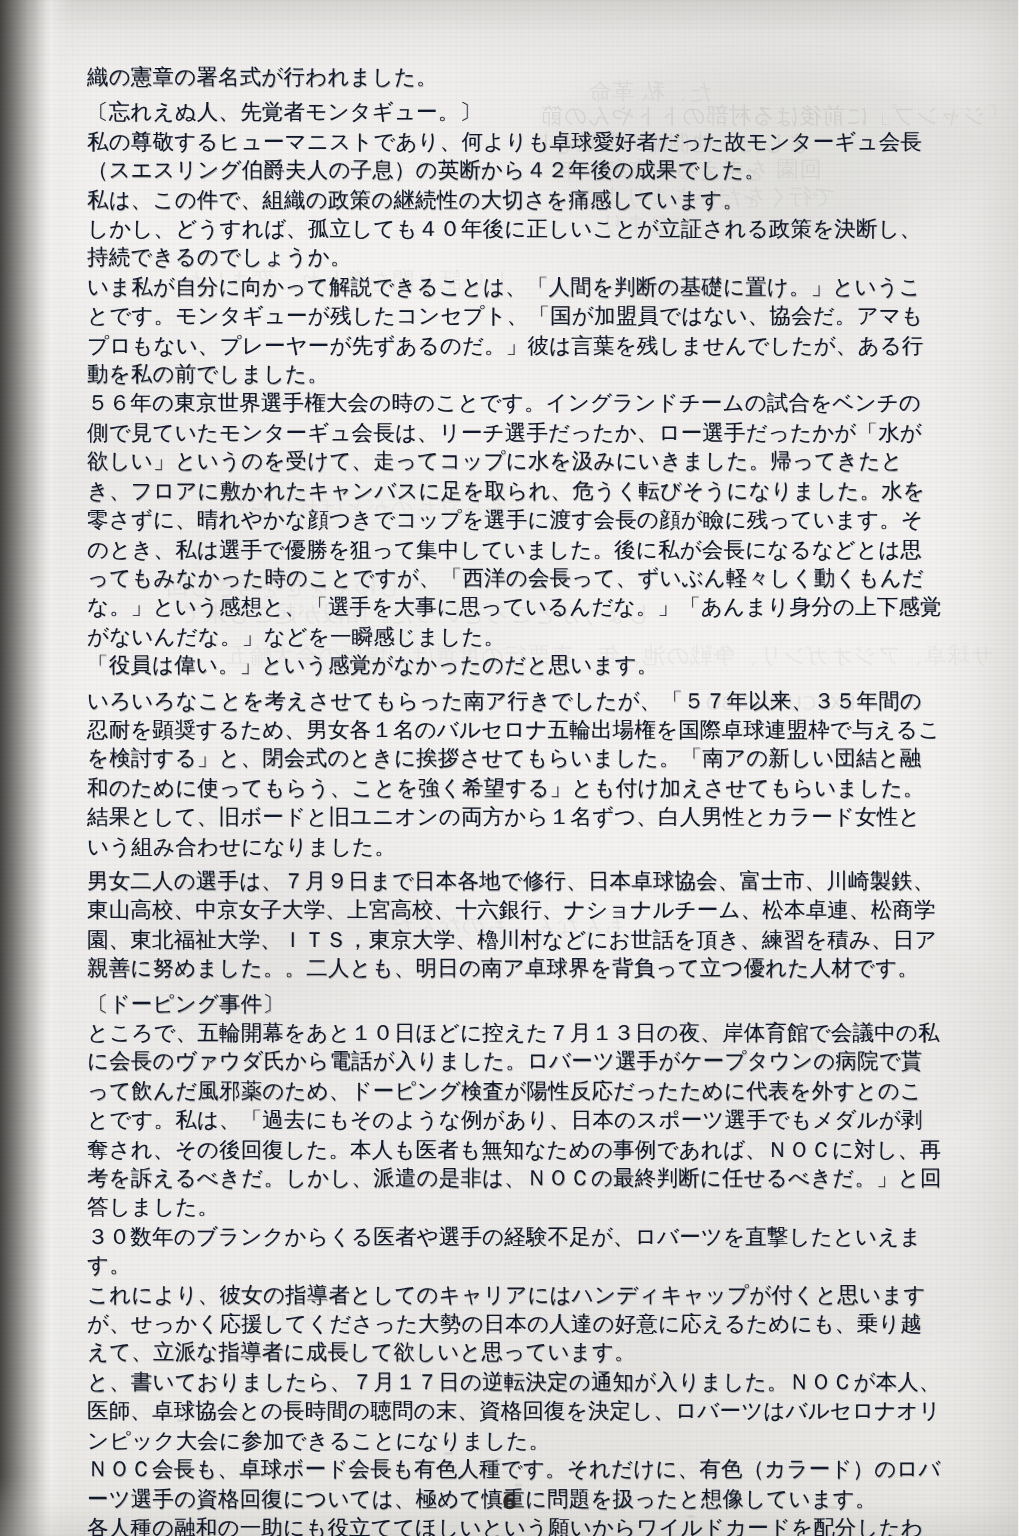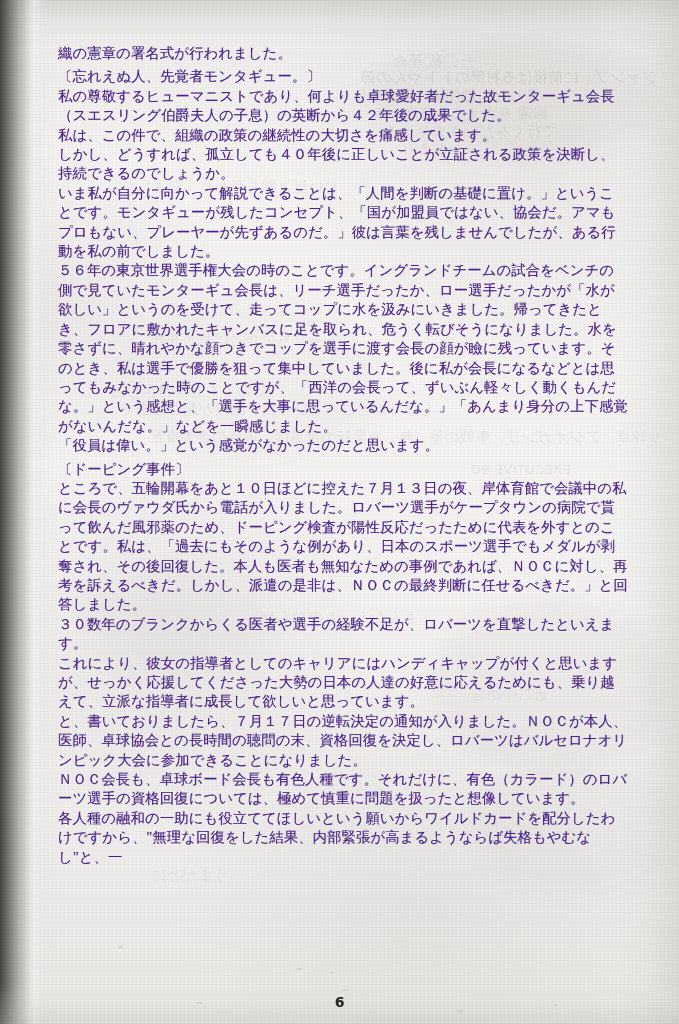--- a/index.html
+++ b/index.html
@@ -115,22 +115,22 @@
   
   .text-layer {
     position: absolute;
     left: 58px;
     top: 44px;
     width: 570px;
     z-index: 5;
   }
   .para {
     margin: 0;
-    color: #4c1d95;
-    font-family: Liberation Serif, serif;
+    color: #0f172a;
+    font-family: Liberation Mono, monospace;
     font-size: 14.3px;
     line-height: 19.4px;
     letter-spacing: 0.15px;
     white-space: pre-wrap;
     word-break: break-all;
     text-shadow: 0.35px 0.35px 0.45px rgba(40,38,36,0.42);
   }
   .para.gap-sm { margin-top: 4px; }
   .para.gap-none { margin-top: 0; }
 
@@ -207,20 +207,23 @@
 
   <div class="text-layer" id="text-layer">
       <p class="para gap-none">織の憲章の署名式が行われました。</p>
       <p class="para gap-sm">〔忘れえぬ人、先覚者モンタギュー。〕
 私の尊敬するヒューマニストであり、何よりも卓球愛好者だった故モンターギュ会長（スエスリング伯爵夫人の子息）の英断から４２年後の成果でした。
 私は、この件で、組織の政策の継続性の大切さを痛感しています。
 しかし、どうすれば、孤立しても４０年後に正しいことが立証される政策を決断し、持続できるのでしょうか。
 いま私が自分に向かって解説できることは、「人間を判断の基礎に置け。」ということです。モンタギューが残したコンセプト、「国が加盟員ではない、協会だ。アマもプロもない、プレーヤーが先ずあるのだ。」彼は言葉を残しませんでしたが、ある行動を私の前でしました。
 ５６年の東京世界選手権大会の時のことです。イングランドチームの試合をベンチの側で見ていたモンターギュ会長は、リーチ選手だったか、ロー選手だったかが「水が欲しい」というのを受けて、走ってコップに水を汲みにいきました。帰ってきたとき、フロアに敷かれたキャンバスに足を取られ、危うく転びそうになりました。水を零さずに、晴れやかな顔つきでコップを選手に渡す会長の顔が瞼に残っています。そのとき、私は選手で優勝を狙って集中していました。後に私が会長になるなどとは思ってもみなかった時のことですが、「西洋の会長って、ずいぶん軽々しく動くもんだな。」という感想と、「選手を大事に思っているんだな。」「あんまり身分の上下感覚がないんだな。」などを一瞬感じました。
 「役員は偉い。」という感覚がなかったのだと思います。</p>
+      <p class="para gap-sm">いろいろなことを考えさせてもらった南ア行きでしたが、「５７年以来、３５年間の忍耐を顕奨するため、男女各１名のバルセロナ五輪出場権を国際卓球連盟枠で与えるこを検討する」と、閉会式のときに挨拶させてもらいました。「南アの新しい団結と融和のために使ってもらう、ことを強く希望する」とも付け加えさせてもらいました。
+結果として、旧ボードと旧ユニオンの両方から１名ずつ、白人男性とカラード女性という組み合わせになりました。</p>
+      <p class="para gap-sm">男女二人の選手は、７月９日まで日本各地で修行、日本卓球協会、富士市、川崎製鉄、東山高校、中京女子大学、上宮高校、十六銀行、ナショナルチーム、松本卓連、松商学園、東北福祉大学、ＩＴＳ，東京大学、櫓川村などにお世話を頂き、練習を積み、日ア親善に努めました。。二人とも、明日の南ア卓球界を背負って立つ優れた人材です。</p>
       <p class="para gap-sm">〔ドーピング事件〕
 ところで、五輪開幕をあと１０日ほどに控えた７月１３日の夜、岸体育館で会議中の私に会長のヴァウダ氏から電話が入りました。ロバーツ選手がケープタウンの病院で貰って飲んだ風邪薬のため、ドーピング検査が陽性反応だったために代表を外すとのことです。私は、「過去にもそのような例があり、日本のスポーツ選手でもメダルが剥奪され、その後回復した。本人も医者も無知なための事例であれば、ＮＯＣに対し、再考を訴えるべきだ。しかし、派遣の是非は、ＮＯＣの最終判断に任せるべきだ。」と回答しました。
 ３０数年のブランクからくる医者や選手の経験不足が、ロバーツを直撃したといえます。
 これにより、彼女の指導者としてのキャリアにはハンディキャップが付くと思いますが、せっかく応援してくださった大勢の日本の人達の好意に応えるためにも、乗り越えて、立派な指導者に成長して欲しいと思っています。
 と、書いておりましたら、７月１７日の逆転決定の通知が入りました。ＮＯＣが本人、医師、卓球協会との長時間の聴問の末、資格回復を決定し、ロバーツはバルセロナオリンピック大会に参加できることになりました。
 ＮＯＣ会長も、卓球ボード会長も有色人種です。それだけに、有色（カラード）のロバーツ選手の資格回復については、極めて慎重に問題を扱ったと想像しています。
 各人種の融和の一助にも役立ててほしいという願いからワイルドカードを配分したわけですから、"無理な回復をした結果、内部緊張が高まるようならば失格もやむなし"と、一</p>
     </div>
 
   <div class="pagenum">6</div>

